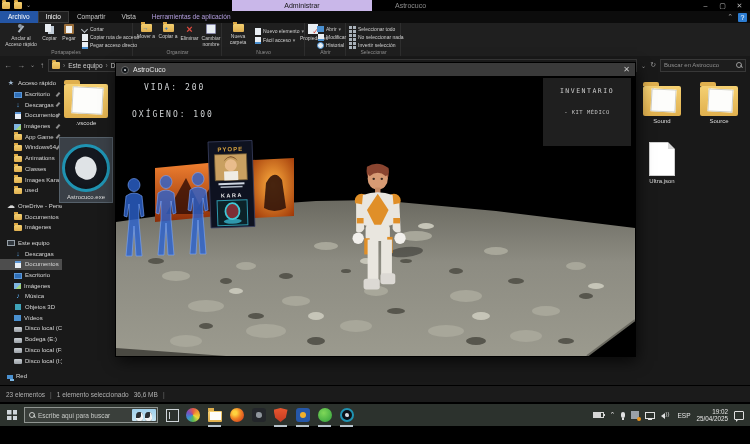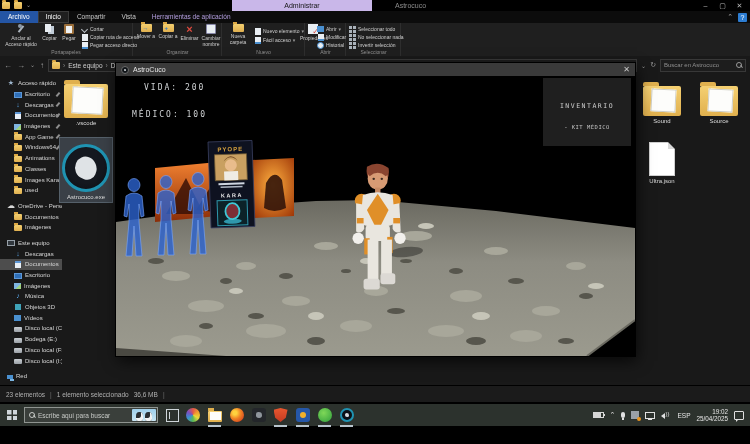--- a/index.html
+++ b/index.html
@@ -141,21 +141,21 @@
     gap:4px;padding:0 5px;font-size:7px;color:#e6e6e6;}
   .gicon{width:8px;height:8px;border-radius:50%;background:#101418;border:1px solid #6a6a6a;position:relative;flex:none;}
   .gicon::after{content:"";position:absolute;inset:2px;background:#cfd3d6;border-radius:50% 60% 40% 55%;}
   .gclose{margin-left:auto;color:#c9c9c9;font-size:8px;}
   .gcontent{position:absolute;left:0;top:13px;width:519px;height:280px;background:#000;overflow:hidden;}
   .hud{position:absolute;font-family:"DejaVu Sans Mono",monospace;color:#d0d3d5;font-size:8px;letter-spacing:2px;white-space:nowrap;}
   .hud-vida{left:28px;top:7px;}
   .hud-oxi{left:16px;top:34px;}
   .inv{position:absolute;left:427px;top:2px;width:88px;height:68px;background:#1f1f1f;text-align:center;
     font-family:"DejaVu Sans Mono",monospace;color:#cfcfcf;}
-  .inv-title{margin-top:24px;font-size:6.5px;letter-spacing:1.5px;}
+  .inv-title{margin-top:9px;font-size:6.5px;letter-spacing:1.5px;}
   .inv-item{margin-top:14px;font-size:5.5px;letter-spacing:.5px;color:#c2c2c2;}
   .scene{position:absolute;left:0;top:0;width:519px;height:280px;}
 
   
   .taskbar{position:absolute;left:0;top:404px;width:750px;height:22px;background:#2c322d;display:flex;align-items:center;}
   .startbtn{width:24px;height:22px;display:flex;align-items:center;justify-content:center;}
   .winlogo{width:10px;height:10px;background:
     linear-gradient(#cfd6da,#cfd6da) 0 0/4.5px 4.5px no-repeat,
     linear-gradient(#cfd6da,#cfd6da) 5.5px 0/4.5px 4.5px no-repeat,
     linear-gradient(#cfd6da,#cfd6da) 0 5.5px/4.5px 4.5px no-repeat,
@@ -727,21 +727,21 @@
           <rect x="15" y="55" width="4" height="12" fill="#e08f28"></rect>
             <rect x="32" y="54" width="4" height="12" fill="#e08f28"></rect>
           <rect x="17.5" y="56" width="8" height="30" fill="#e9e6df"></rect>
           <rect x="27.5" y="56" width="8" height="27" fill="#e9e6df"></rect>
           <rect x="14.5" y="85" width="12" height="8" rx="2" fill="#dcd9d4"></rect>
           <rect x="27" y="81" width="11" height="8" rx="2" fill="#dcd9d4"></rect>
         </g>
       </svg>
 
       <div class="hud hud-vida">VIDA: 200</div>
-      <div class="hud hud-oxi">MÉDICO: 100</div>
+      <div class="hud hud-oxi">OXÍGENO: 100</div>
       <div class="inv">
         <div class="inv-title">INVENTARIO</div>
         <div class="inv-item">- KIT MÉDICO</div>
       </div>
     </div>
   </div>
 
   <div class="taskbar">
     <div class="startbtn">
         <span class="winlogo"></span>

